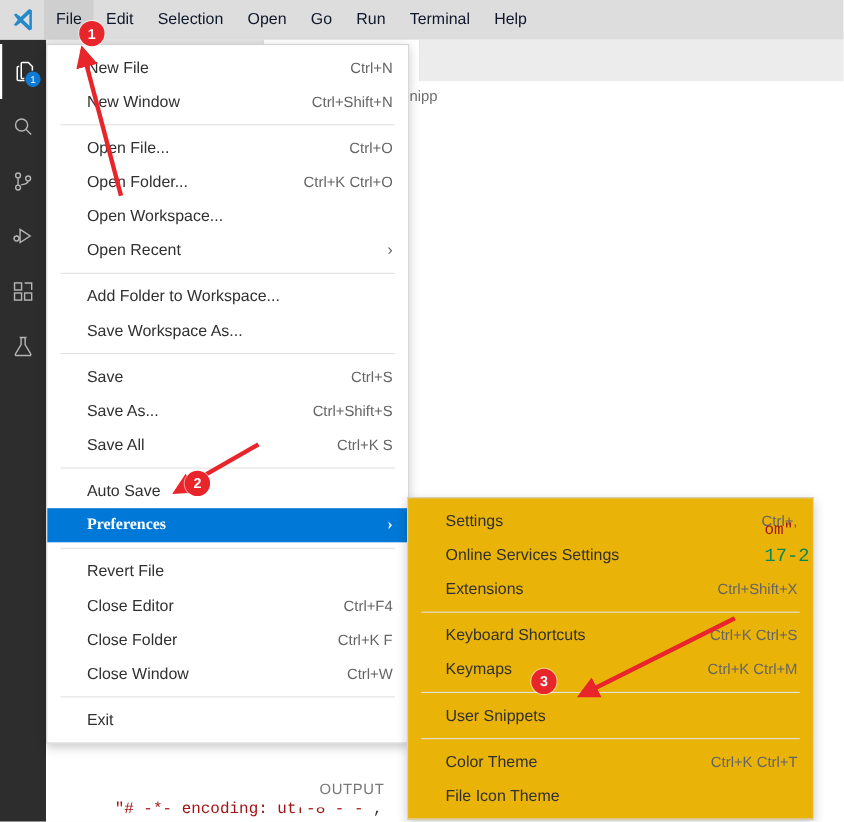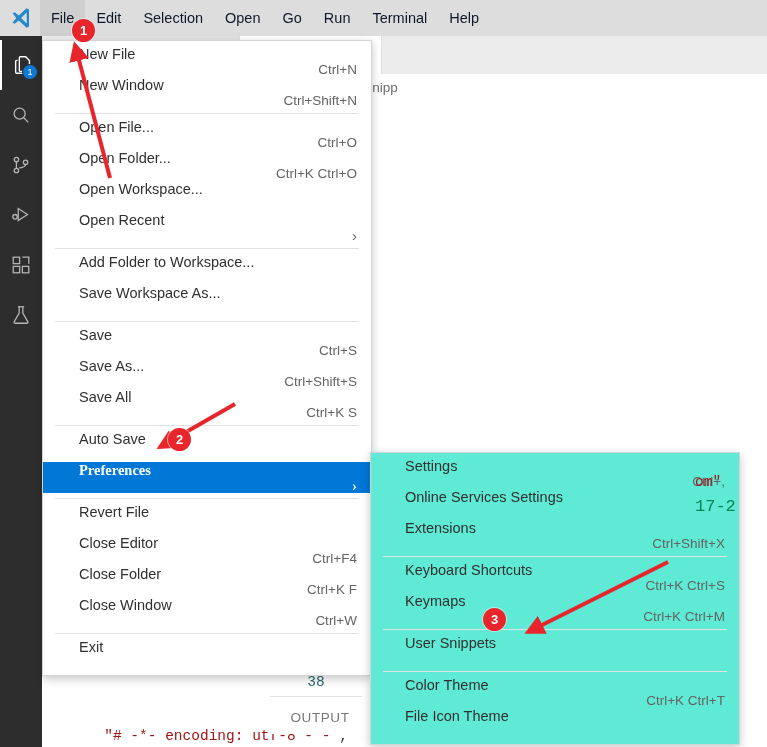--- a/index.html
+++ b/index.html
@@ -104,37 +104,36 @@
   }
 
   
   .dropdown{
     position:absolute;left:42px;top:40px;width:328px;
     background:#ffffff;border:1px solid #d4d4d4;
     box-shadow:0 3px 9px rgba(0,0,0,.22);
     padding:5px 0;z-index:40;
   }
   .mrow{
-    height:31px;display:flex;align-items:flex-start;
+    height:31px;display:flex;align-items:center;
     font-size:14.5px;color:#303030;padding:0 14px 0 36px;position:relative;
     white-space:nowrap;
-    flex-direction:column;
   }
   .mrow .acc{
     margin-left:auto;color:#646464;font-size:13.5px;padding-left:20px;
   }
   .mrow .chev{margin-left:auto;color:#646464;font-size:15px;line-height:1;}
   .mrow.hi{background:#0078d7;color:#ffffff;font-weight:bold;font-family:Liberation Serif, serif;}
   .mrow.hi .chev{color:#ffffff;}
   .msep{height:1px;background:#e2e2e2;margin:5px 12px;}
 
   
   .submenu{
     position:absolute;left:370px;top:452px;width:368px;
-    background:#5eead4;border:1px solid #d4d4d4;
+    background:#eab308;border:1px solid #d4d4d4;
     box-shadow:0 3px 9px rgba(0,0,0,.22);
     padding:5px 0;z-index:45;
   }
   .submenu .mrow{padding:0 14px 0 34px;}
 
   
   .anno{position:absolute;z-index:60;pointer-events:none;}
   .badge{
     position:absolute;width:23px;height:23px;border-radius:50%;
     background:#e8252a;color:#fff;font-size:13px;font-weight:bold;
@@ -277,21 +276,20 @@
     </div>
 
     <div style="position:absolute;left:653px;top:438px;font-family:'Liberation Mono','DejaVu Sans Mono',monospace;font-size:14.5px;z-index:50;">
       <span class="tk-str">om"</span>
     </div>
     <div style="position:absolute;left:653px;top:461px;font-family:'Liberation Mono','DejaVu Sans Mono',monospace;font-size:17px;z-index:50;">
       <span class="tk-num">17-2</span>
     </div>
   </div>
 
-  <div class="panel-num">38</div>
   <div class="panel-output">OUTPUT</div>
 
   <div class="menubar">
     <div class="vslogo">
       <svg width="24" height="24" viewBox="0 0 24 24">
         <path d="M18.5 2.2L10.8 9.5 6.6 6.3 4.6 7.3l3.6 4.7-3.6 4.7 2 1 4.2-3.2 7.7 7.3L21 20.6V3.4l-2.5-1.2zm.2 4.4v10.8l-5.7-5.4 5.7-5.4z" fill="#2489ca"></path>
       </svg>
     </div>
     <div class="menu-items">
       <div class="menu-item active">

